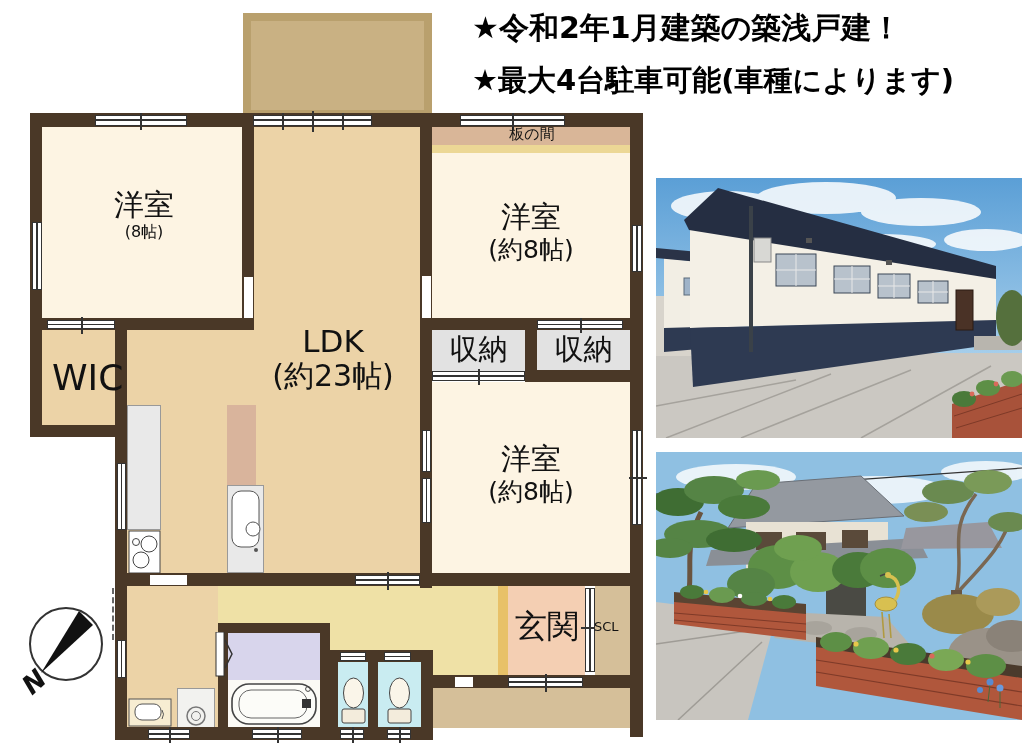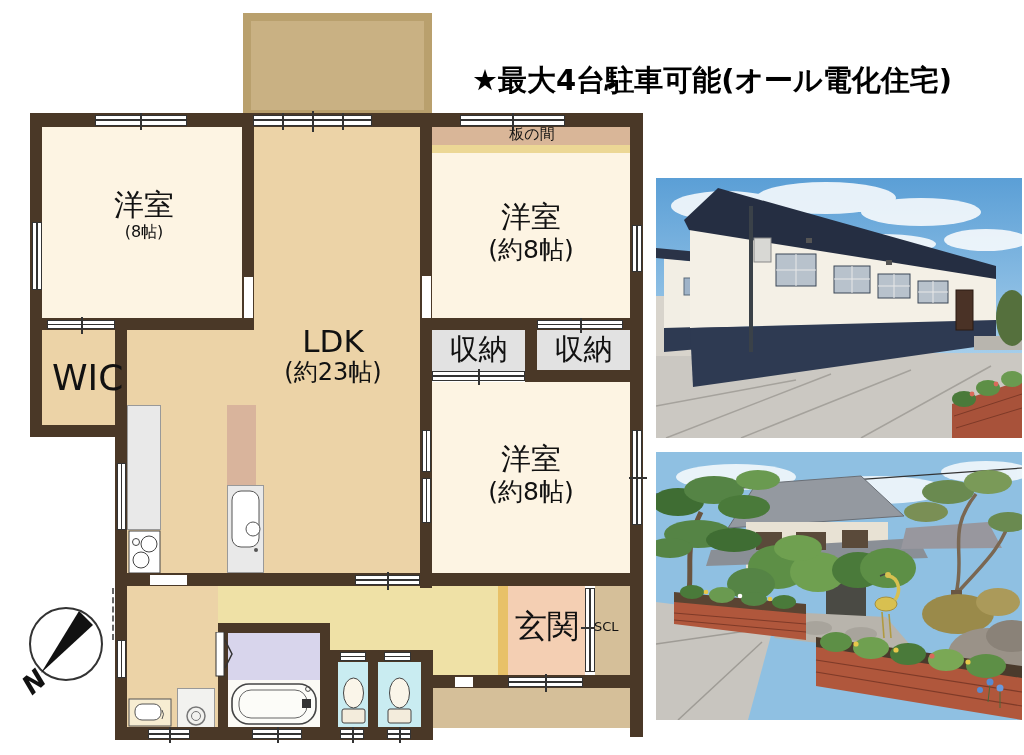--- a/index.html
+++ b/index.html
@@ -14,21 +14,22 @@
   .tick{position:absolute;background:#333;}
   .lbl{position:absolute;color:#111;text-align:center;line-height:1.05;white-space:nowrap;}
   .headline{position:absolute;color:#000;font-weight:bold;white-space:nowrap;}
   .counter{position:absolute;background:#e9e9e9;border:1px solid #999;box-sizing:border-box;}
 </style>
 </head>
 <body>
 
 <div id="canvas">
 
-  <div class="headline" style="left:472px;top:61px;font-size:29px;">★最大4台駐車可能(オール電化住宅)</div>
+  <div class="headline" style="left:472px;top:8px;font-size:30px;">★令和2年1月建築の築浅戸建！</div>
+  <div class="headline" style="left:472px;top:61px;font-size:29px;">★最大4台駐車可能(車種によります)</div>
 
   <div class="abs" style="left:0;top:0;width:650px;height:755px;">
 
     <div class="fill" style="left:243px;top:13px;width:189px;height:105px;background:#c9b183;border:8px solid #b9a06d;box-sizing:border-box;"></div>
 
     <div class="fill" style="left:42px;top:127px;width:200px;height:191px;background:#fdf4e3;"></div>
     <div class="fill" style="left:42px;top:330px;width:73px;height:95px;background:#ecd3a7;"></div>
     <div class="fill" style="left:254px;top:127px;width:166px;height:203px;background:#ecd3a7;"></div>
     <div class="fill" style="left:127px;top:330px;width:293px;height:243px;background:#ecd3a7;"></div>
     <div class="fill" style="left:432px;top:127px;width:198px;height:18px;background:#d9b698;"></div>
@@ -173,21 +174,21 @@
       <rect x="1" y="0" width="8" height="44" fill="#fff" stroke="#333"></rect>
       <polyline points="10,8 17,22 10,36" fill="none" stroke="#333" stroke-width="1.5"></polyline>
     </svg>
 
     <div class="lbl" style="left:84px;top:189px;width:120px;font-size:30px;">洋室</div>
     <div class="lbl" style="left:84px;top:224px;width:120px;font-size:16px;">(8帖)</div>
     <div class="lbl" style="left:482px;top:127px;width:100px;font-size:15px;">板の間</div>
     <div class="lbl" style="left:471px;top:201px;width:120px;font-size:30px;">洋室</div>
     <div class="lbl" style="left:466px;top:237px;width:130px;font-size:25px;">(約8帖)</div>
     <div class="lbl" style="left:283px;top:325px;width:100px;font-size:31px;font-weight:400;">LDK</div>
-    <div class="lbl" style="left:268px;top:360px;width:130px;font-size:24px;">(約23帖)</div>
+    <div class="lbl" style="left:268px;top:360px;width:130px;font-size:30px;">(約23帖)</div>
     <div class="lbl" style="left:52px;top:359px;width:60px;font-size:36px;">WIC</div>
     <div class="lbl" style="left:436px;top:334px;width:85px;font-size:29px;">収納</div>
     <div class="lbl" style="left:541px;top:334px;width:85px;font-size:29px;">収納</div>
     <div class="lbl" style="left:471px;top:443px;width:120px;font-size:30px;">洋室</div>
     <div class="lbl" style="left:466px;top:479px;width:130px;font-size:25px;">(約8帖)</div>
     <div class="lbl" style="left:508px;top:610px;width:78px;font-size:32px;">玄関</div>
     <div class="lbl" style="left:594px;top:620px;width:38px;font-size:13px;text-align:left;">SCL</div>
 
     <svg class="abs" style="left:18px;top:598px;" width="92" height="98" viewBox="0 0 92 98">
       <circle cx="48" cy="46" r="36" fill="#fff" stroke="#333" stroke-width="2"></circle>

